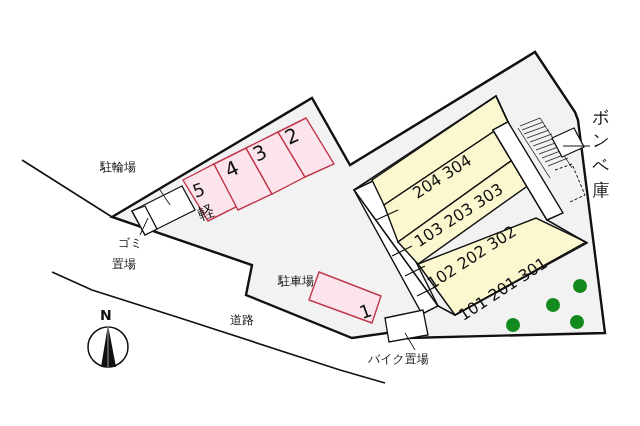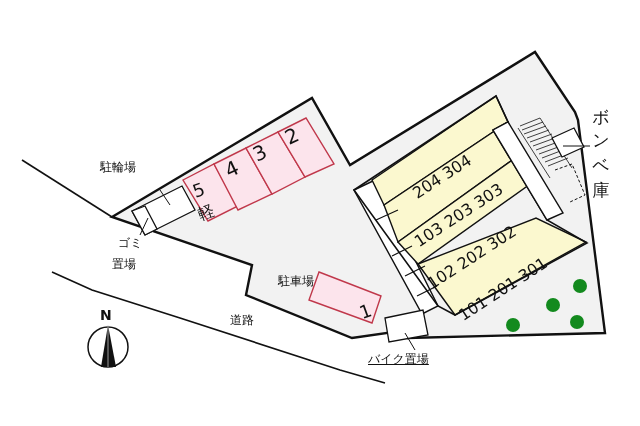--- a/index.html
+++ b/index.html
@@ -93,18 +93,18 @@
     <path d="M108 325 L116 367 L101 367 Z" fill="#111"></path>
     <path d="M108 325 L108 367" stroke="#fff" stroke-width="0.6"></path>
   </g>
 </svg>
 
 <div class="lbl" style="left:100px;top:161px;">駐輪場</div>
 <div class="lbl" style="left:118px;top:237px;">ゴミ</div>
 <div class="lbl" style="left:112px;top:258px;text-align:right;">置場</div>
 <div class="lbl" style="left:278px;top:228px;margin-top:47px;">駐車場</div>
 <div class="lbl" style="left:230px;top:314px;">道路</div>
-<div class="lbl" style="left:368px;top:353px;text-decoration:underline;">バイク置場</div>
+<div class="lbl" style="left:368px;top:353px;">バイク置場</div>
 <div class="vlbl" style="left:592px;top:107px;">ボ</div>
 <div class="vlbl" style="left:592px;top:130px;">ン</div>
 <div class="vlbl" style="left:592px;top:155px;">ベ</div>
 <div class="vlbl" style="left:592px;top:180px;">庫</div>
 <div class="lbl" style="left:100px;top:308px;font-size:14px;font-weight:bold;">N</div>
 
 </body></html>

